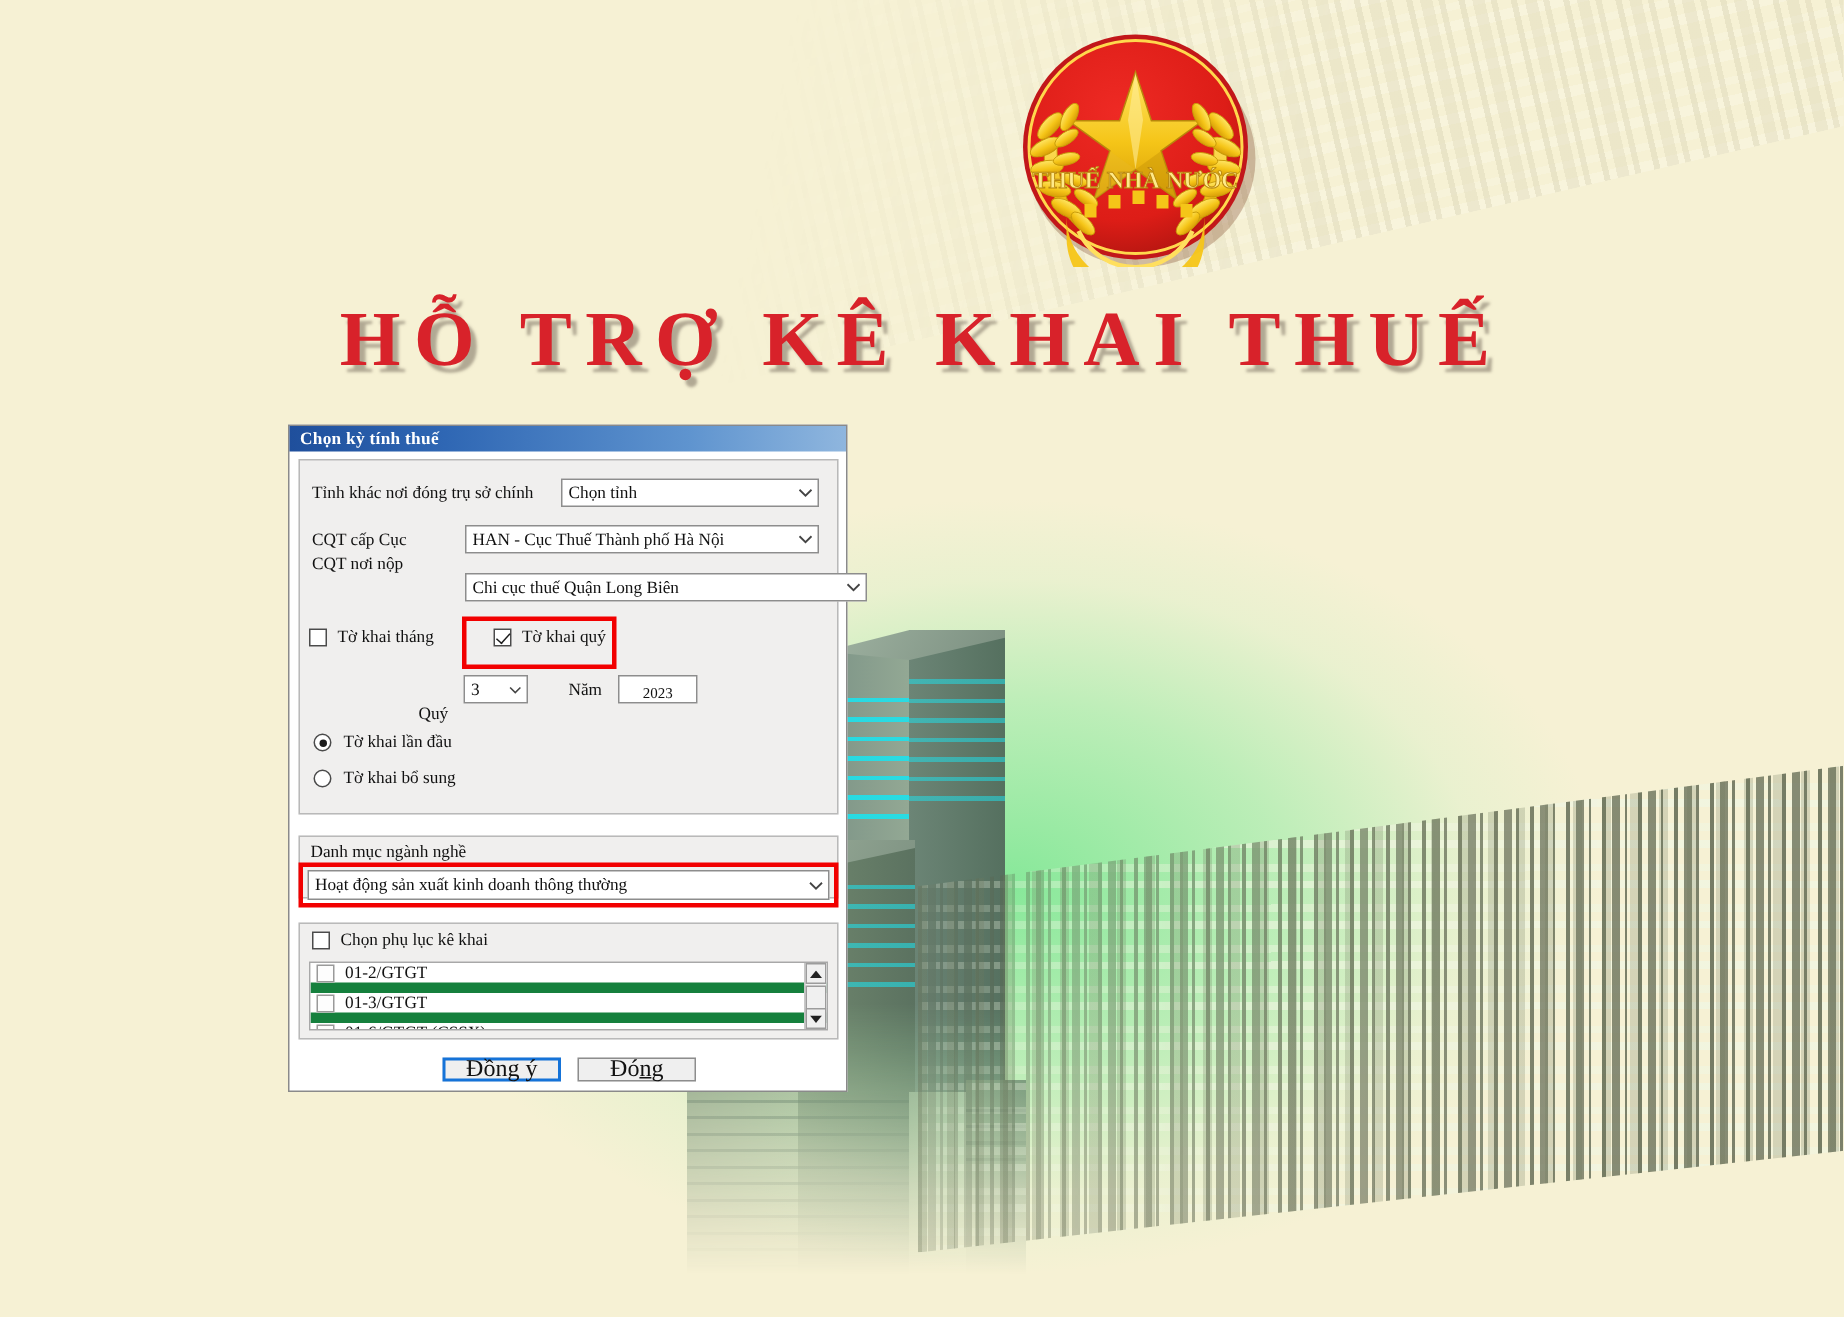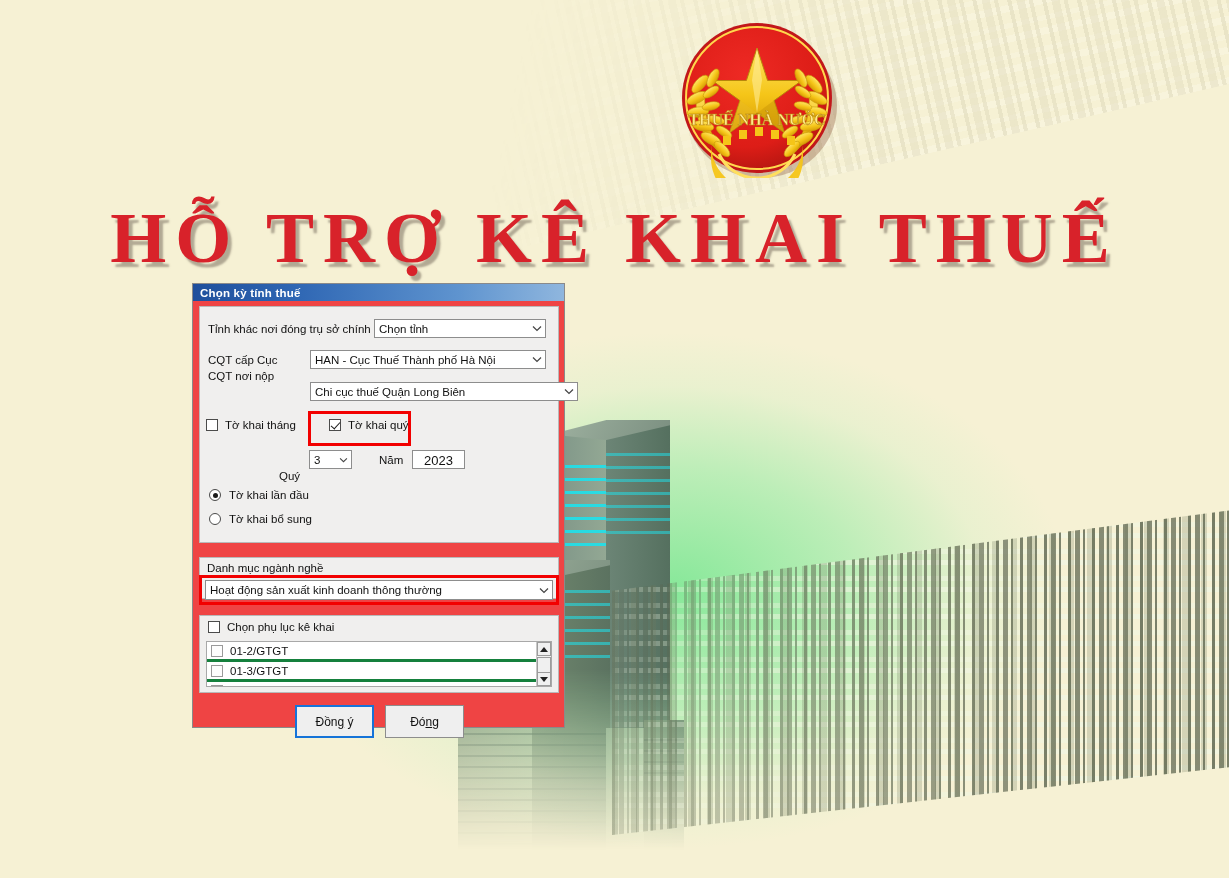--- a/index.html
+++ b/index.html
@@ -95,33 +95,33 @@
     -webkit-mask-image:linear-gradient(180deg,#000 0%,#000 58%,rgba(0,0,0,.35) 84%,transparent 100%);
     mask-image:linear-gradient(180deg,#000 0%,#000 58%,rgba(0,0,0,.35) 84%,transparent 100%);}
 
   
   #emblem{position:absolute;left:673px;top:18px;width:170px;height:160px;}
 
   
   #bigtitle{
     position:absolute;left:0;top:197px;width:1229px;text-align:center;
     font-family:"Liberation Serif", serif;
-    font-weight:bold;font-size:72px;letter-spacing:9px;
+    font-weight:bold;font-size:52px;letter-spacing:9px;
     color:#d8222a;
     text-shadow:4px 5px 2px rgba(120,110,95,.55);
     white-space:nowrap;
   }
 
   
   #dialog{
     position:absolute;left:192px;top:283px;width:373px;height:445px;
-    background:#ef4444;
+    background:#ffffff;
     border:1px solid #8a8a8a;
     box-sizing:border-box;
-    font-size:11.5px;color:#111;
+    font-size:11.5px;color:#111;font-family:Liberation Serif, serif;
   }
   #titlebar{
     height:17px;
     background:linear-gradient(90deg,#1f4f9c 0%,#2f67b4 28%,#5f94cf 72%,#8fb6de 100%);
     color:#fff;font-weight:bold;font-size:11.5px;
     display:flex;align-items:center;padding-left:7px;
     letter-spacing:.2px;
   }
   #dlgbody{position:relative;height:428px;padding:0;}
 
@@ -137,21 +137,21 @@
     box-sizing:border-box;display:flex;align-items:center;
     padding-left:4px;font-size:11.5px;color:#111;
   }
   .combo .cv{flex:1;overflow:hidden;white-space:nowrap;}
   .chev{width:16px;height:17px;display:flex;align-items:center;justify-content:center;}
   .chev svg{display:block;}
 
   .txtin{
     position:absolute;height:19px;background:#fff;border:1px solid #8d8d8d;
     box-sizing:border-box;display:flex;align-items:flex-end;justify-content:center;
-    font-size:13px;color:#111;
+    font-size:10px;color:#111;
   }
 
   .cbrow{position:absolute;display:flex;align-items:center;gap:7px;}
   .cbox{width:12px;height:12px;border:1px solid #4b4b4b;background:#fff;
         box-sizing:border-box;position:relative;flex:none;}
   .cbox.chk::after{
     content:"";position:absolute;left:3px;top:0px;width:4px;height:8px;
     border:solid #1b1b1b;border-width:0 1.6px 1.6px 0;transform:rotate(42deg);
   }
   .cbox.dim{border-color:#9a9a9a;background:#fdfdfd;}
@@ -162,35 +162,35 @@
   .radio.sel::after{content:"";position:absolute;left:2.5px;top:2.5px;
     width:5px;height:5px;border-radius:50%;background:#1b1b1b;}
 
   .redbox{position:absolute;border:3px solid #f20000;box-sizing:border-box;
     pointer-events:none;}
 
   
   #listbox{position:absolute;background:#f7f7f7;border:1px solid #a8a8a8;
     box-sizing:border-box;overflow:hidden;}
   .lirow{height:20px;display:flex;align-items:center;gap:7px;padding-left:4px;
-     background:#fff;border-bottom:3px solid #15803d;font-size:11.5px;box-sizing:border-box;}
+     background:#fff;border-bottom:7px solid #15803d;font-size:11.5px;box-sizing:border-box;}
 
   #sbar{position:absolute;right:0;top:0;bottom:0;width:15px;background:#f0f0f0;
     border-left:1px solid #c8c8c8;box-sizing:border-box;}
   .sbtn{position:absolute;left:0;width:14px;height:14px;background:#f0f0f0;
     border:1px solid #9c9c9c;box-sizing:border-box;display:flex;align-items:center;justify-content:center;}
   .sbtn.up{top:0;} .sbtn.dn{bottom:0;}
   .sthumb{position:absolute;left:0;top:15px;width:14px;height:24px;background:#f0f0f0;
     border:1px solid #9c9c9c;box-sizing:border-box;}
   .strack{position:absolute;left:0;top:40px;bottom:15px;width:14px;
     background:repeating-conic-gradient(#e2e2e2 0 25%, #fafafa 0 50%) 0 0/4px 4px;}
 
-  .btn{position:absolute;height:33px;background:#efefef;border:1px solid #8d8d8d;
+  .btn{position:absolute;height:16px;background:#efefef;border:1px solid #8d8d8d;
     box-sizing:border-box;display:flex;align-items:center;justify-content:center;
-    font-size:12px;color:#111;}
+    font-size:16px;color:#111;}
   .btn.focus{border:2px solid #1573d8;}
   .u{text-decoration:underline;}
 </style>
 </head>
 <body>
 
 <div id="bg">
   <div class="barcode-faint" id="bc-top"></div>
   <div id="glow"></div>
 

